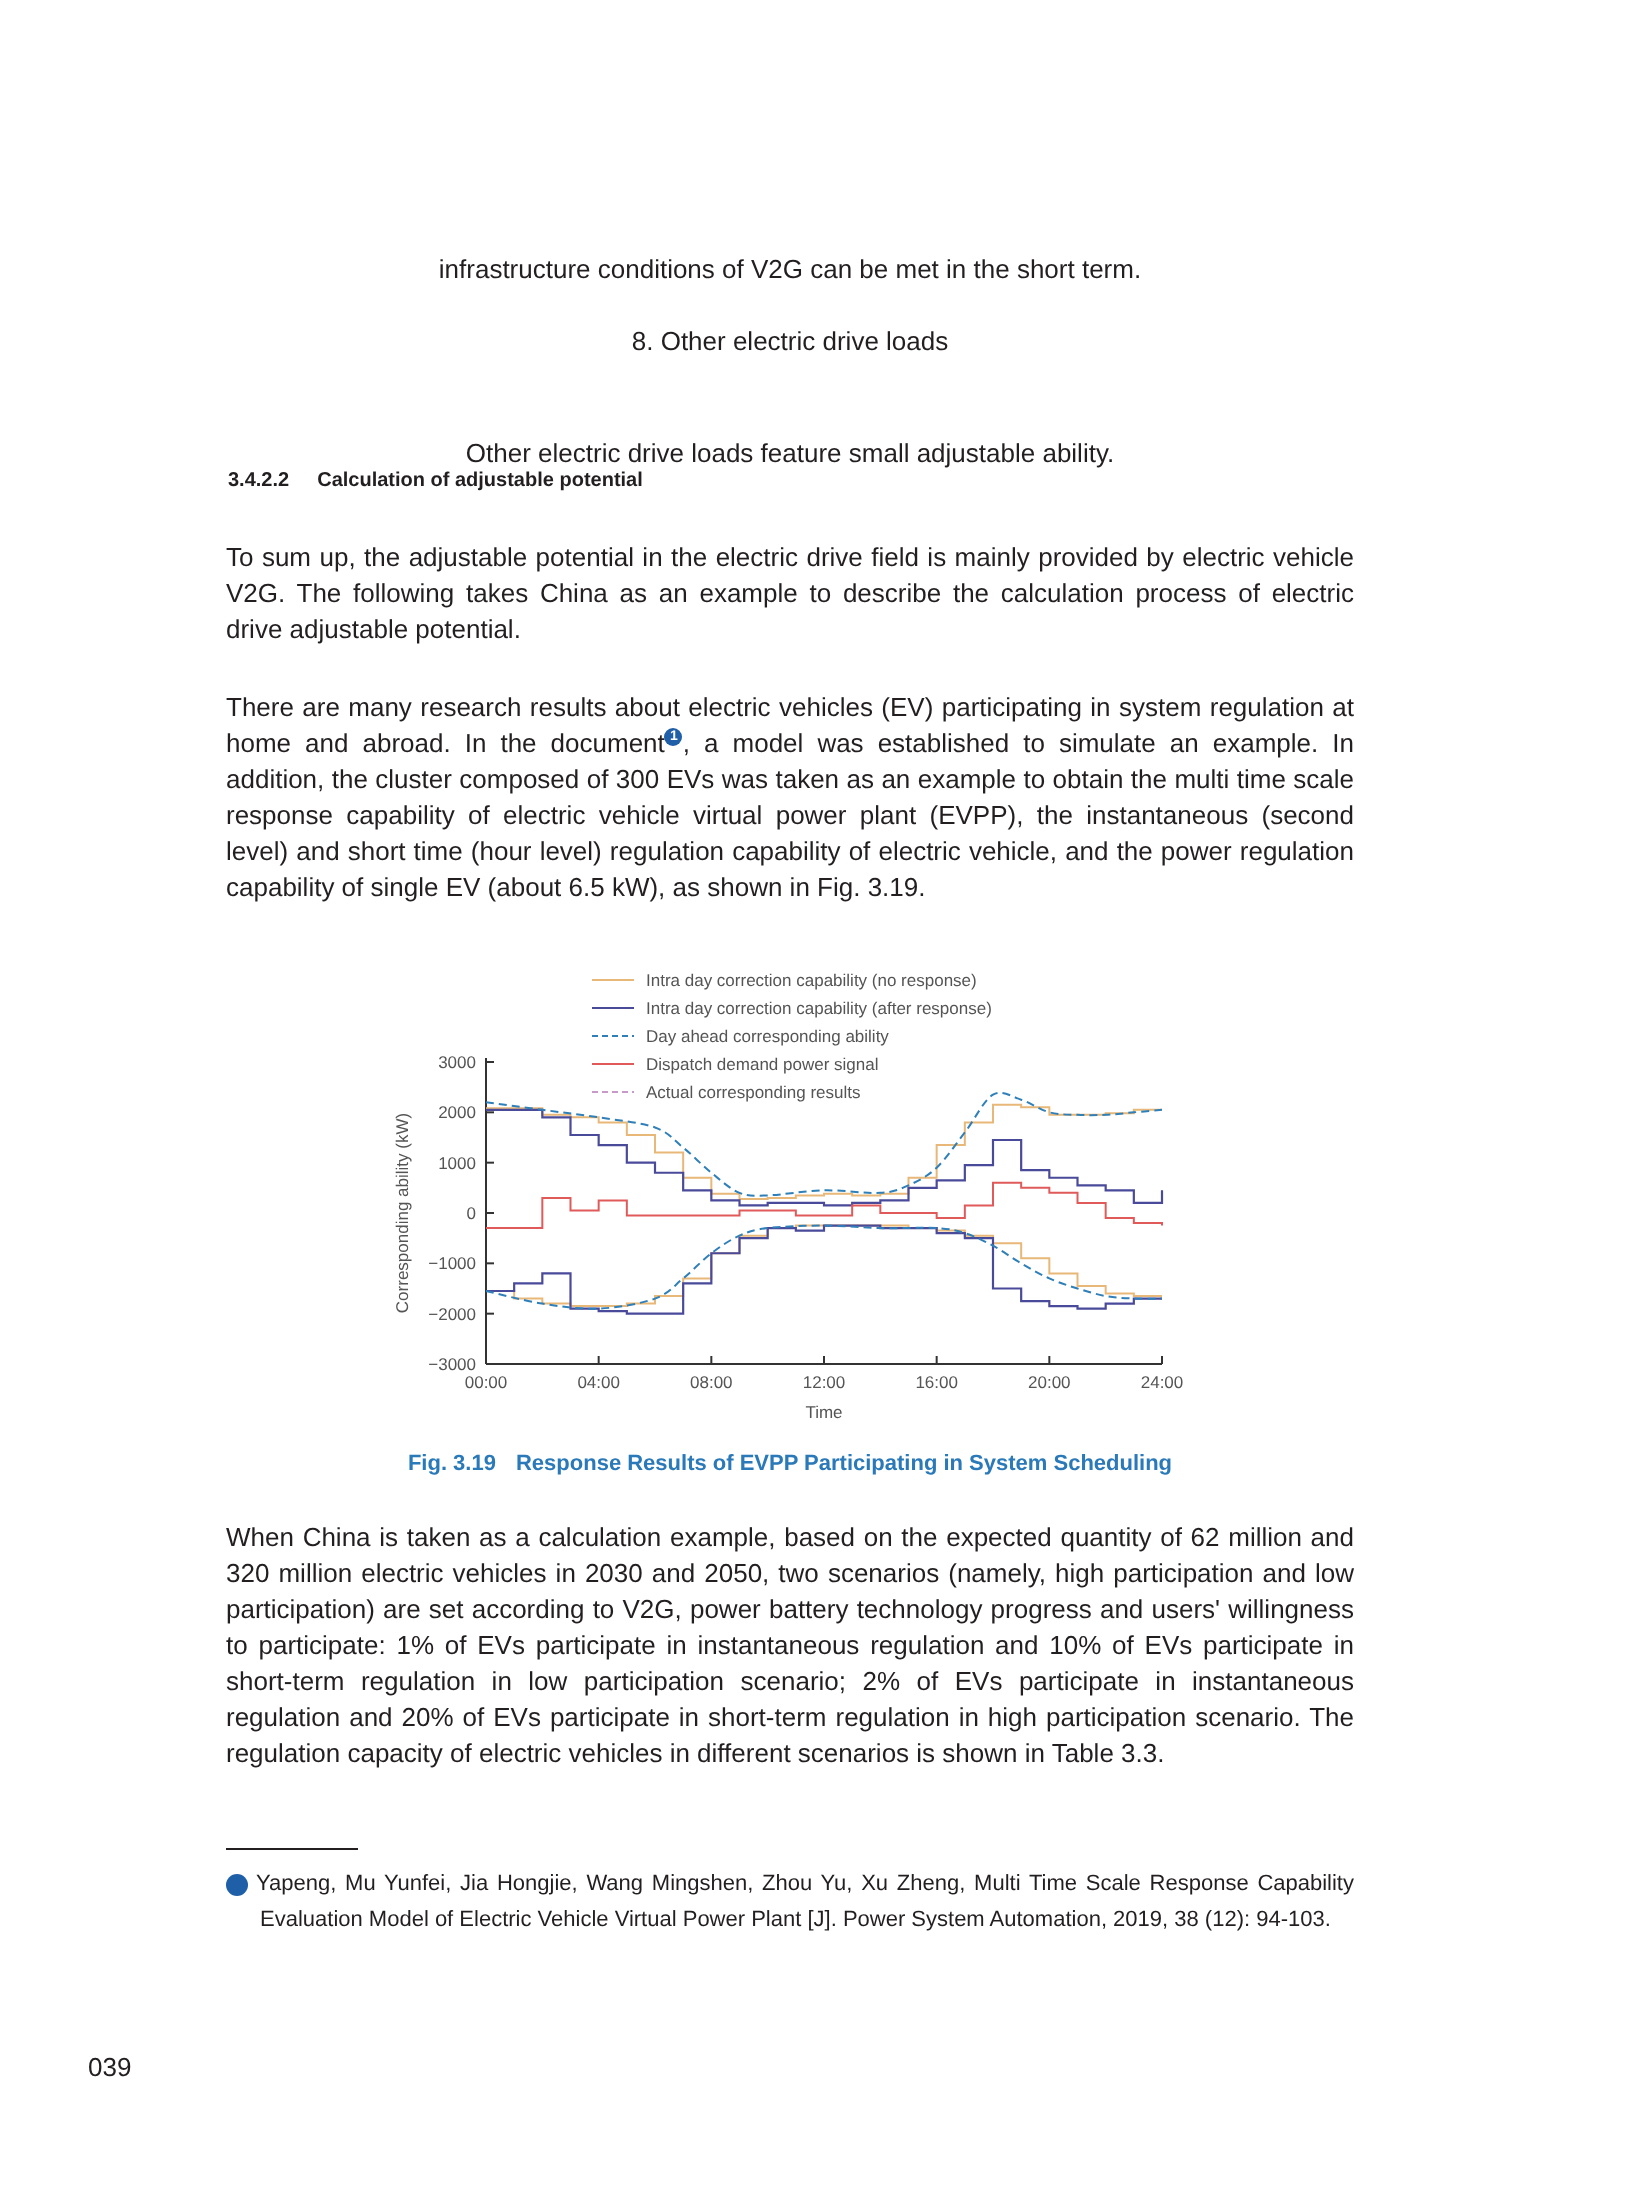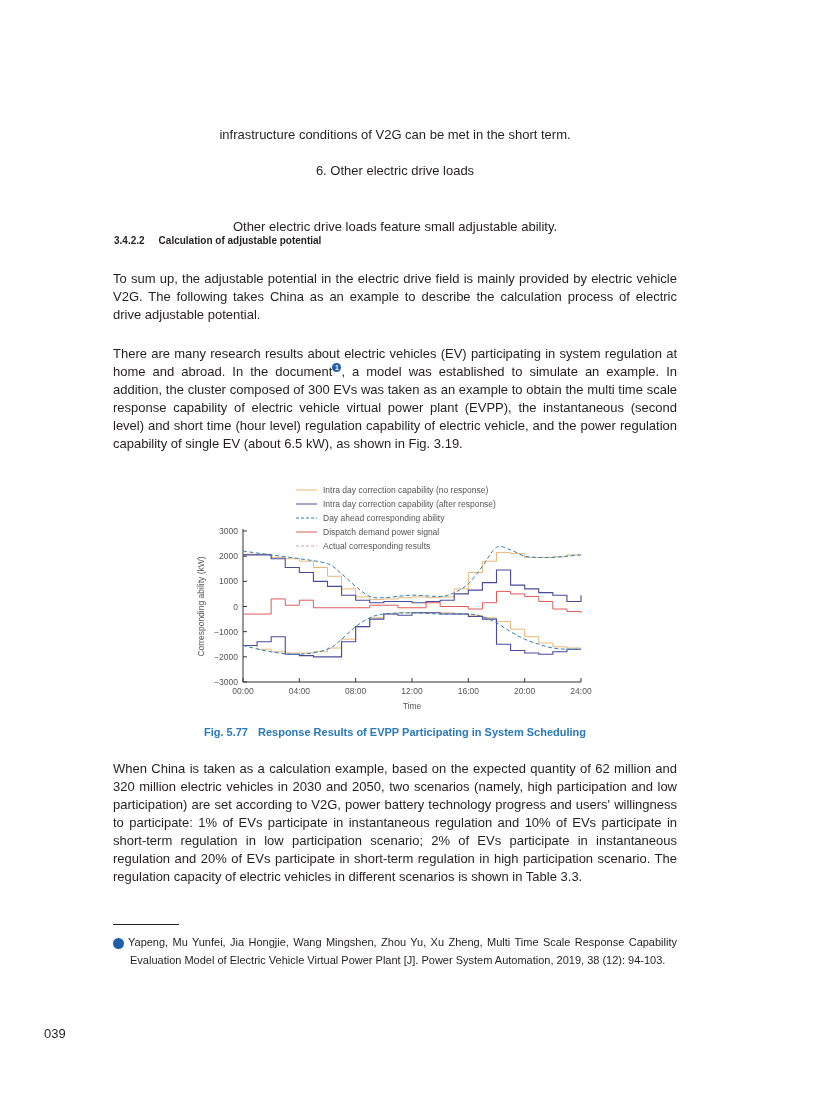--- a/index.html
+++ b/index.html
@@ -20,21 +20,21 @@
                     font-size: 8px; line-height: 11px; text-align: center; font-weight: bold; vertical-align: 0px; margin-right: 4px; }
   .footnote .body { padding-left: 17px; text-indent: -17px; display: block; }
   .pagenum { position: absolute; left: 44px; top: 1026px; font-size: 13px; color: #231f20; }
   svg#chart { position: absolute; left: 180px; top: 478px; }
   svg text { font-family: "Liberation Sans", sans-serif; fill: #555; }
 </style>
 </head>
 <body>
 
 <div class="p left" style="top:126px;">infrastructure conditions of V2G can be met in the short term.</div>
-<div class="p left" style="top:162px;">6.  Other electric drive loads</div>
+<div class="p left" style="top:162px;">8.  Other electric drive loads</div>
 <div class="p left" style="top:198px;margin-top:20px;">Other electric drive loads feature small adjustable ability.</div>
 <div class="heading" style="top:235px;">
   <span class="num">3.4.2.2</span><span>Calculation of adjustable potential</span>
 </div>
 <div class="p" style="top:270px;">To sum up, the adjustable potential in the electric drive field is mainly provided by electric vehicle V2G. The following takes China as an example to describe the calculation process of electric drive adjustable potential.</div>
 <div class="p" style="top:345px;">
   <span>There are many research results about electric vehicles (EV) participating in system regulation at home and abroad. In the document</span><sup class="fn">1</sup><span>, a model was established to simulate an example. In addition, the cluster composed of 300 EVs was taken as an example to obtain the multi time scale response capability of electric vehicle virtual power plant (EVPP), the instantaneous (second level) and short time (hour level) regulation capability of electric vehicle, and the power regulation capability of single EV (about 6.5 kW), as shown in Fig. 3.19.</span>
 </div>
 
 <svg id="chart" width="430" height="240" viewBox="0 0 430 240">
@@ -83,21 +83,21 @@
     <line x1="116" y1="40" x2="137" y2="40" stroke="#2f7fb8" stroke-width="1" stroke-dasharray="3 2"></line>
     <text x="143" y="43" font-size="8.5">Day ahead corresponding ability</text>
     <path d="M63 136.05 H77.08333333333333 V136.05 H91.16666666666666 V120.94999999999999 H105.25 V127.24166666666667 H119.33333333333333 V122.20833333333334 H133.41666666666669 V129.75833333333333 H147.5 V129.75833333333333 H161.58333333333334 V129.75833333333333 H175.66666666666666 V129.75833333333333 H189.75 V127.24166666666667 H203.83333333333334 V127.24166666666667 H217.91666666666666 V129.75833333333333 H232 V129.75833333333333 H246.08333333333331 V124.725 H260.1666666666667 V128.5 H274.25 V128.5 H288.3333333333333 V131.01666666666665 H302.4166666666667 V124.725 H316.5 V113.4 H330.5833333333333 V115.91666666666666 H344.6666666666667 V118.43333333333334 H358.75 V123.46666666666667 H372.8333333333333 V131.01666666666665 H386.9166666666667 V133.53333333333333 H401 V134.79166666666669" fill="none" stroke="#e05a5a" stroke-width="1"></path>
     <line x1="116" y1="54" x2="137" y2="54" stroke="#e05a5a" stroke-width="1"></line>
     <text x="143" y="57" font-size="8.5">Dispatch demand power signal</text>
     <line x1="116" y1="68" x2="137" y2="68" stroke="#c79ac9" stroke-width="1" stroke-dasharray="3 2"></line>
     <text x="143" y="71" font-size="8.5">Actual corresponding results</text>
   </svg>
 
 <div class="caption">
-  <span class="fig">Fig. 5.77</span><span>Response Results of EVPP Participating in System Scheduling</span>
+  <span class="fig">Fig. 3.19</span><span>Response Results of EVPP Participating in System Scheduling</span>
 </div>
 
 <div class="p" style="top:760px;">When China is taken as a calculation example, based on the expected quantity of 62 million and 320 million electric vehicles in 2030 and 2050, two scenarios (namely, high participation and low participation) are set according to V2G, power battery technology progress and users' willingness to participate: 1% of EVs participate in instantaneous regulation and 10% of EVs participate in short-term regulation in low participation scenario; 2% of EVs participate in instantaneous regulation and 20% of EVs participate in short-term regulation in high participation scenario. The regulation capacity of electric vehicles in different scenarios is shown in Table 3.3.</div>
 
 <div class="rule"></div>
 <div class="footnote">
   <span class="body"><span class="mark">1</span><span>Yapeng, Mu Yunfei, Jia Hongjie, Wang Mingshen, Zhou Yu, Xu Zheng, Multi Time Scale Response Capability Evaluation Model of Electric Vehicle Virtual Power Plant [J]. Power System Automation, 2019, 38 (12): 94-103.</span></span>
 </div>
 
 <div class="pagenum">039</div>

